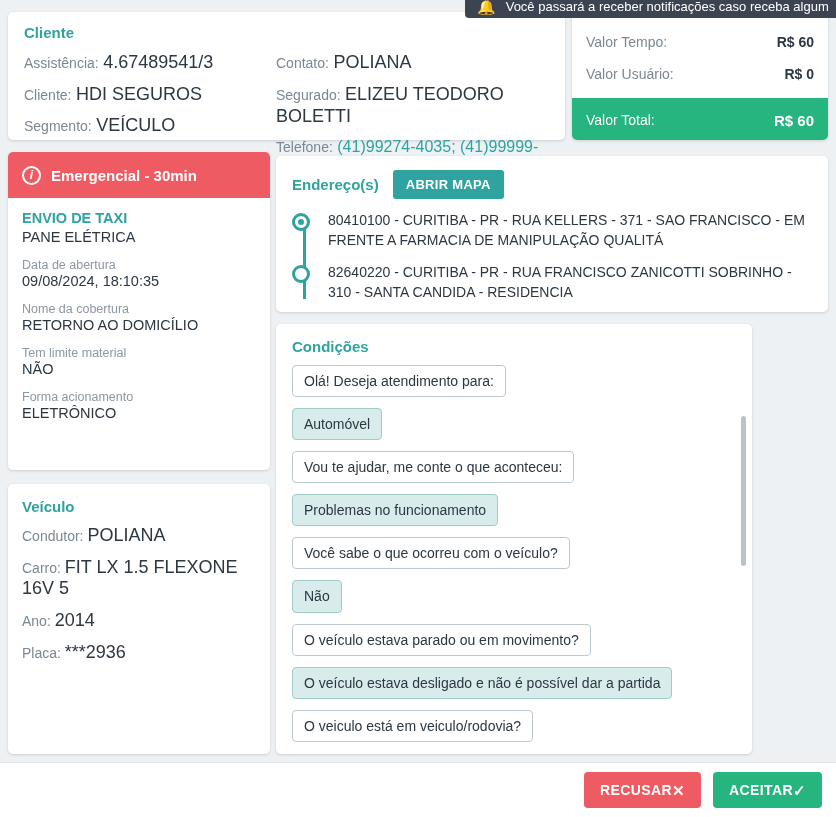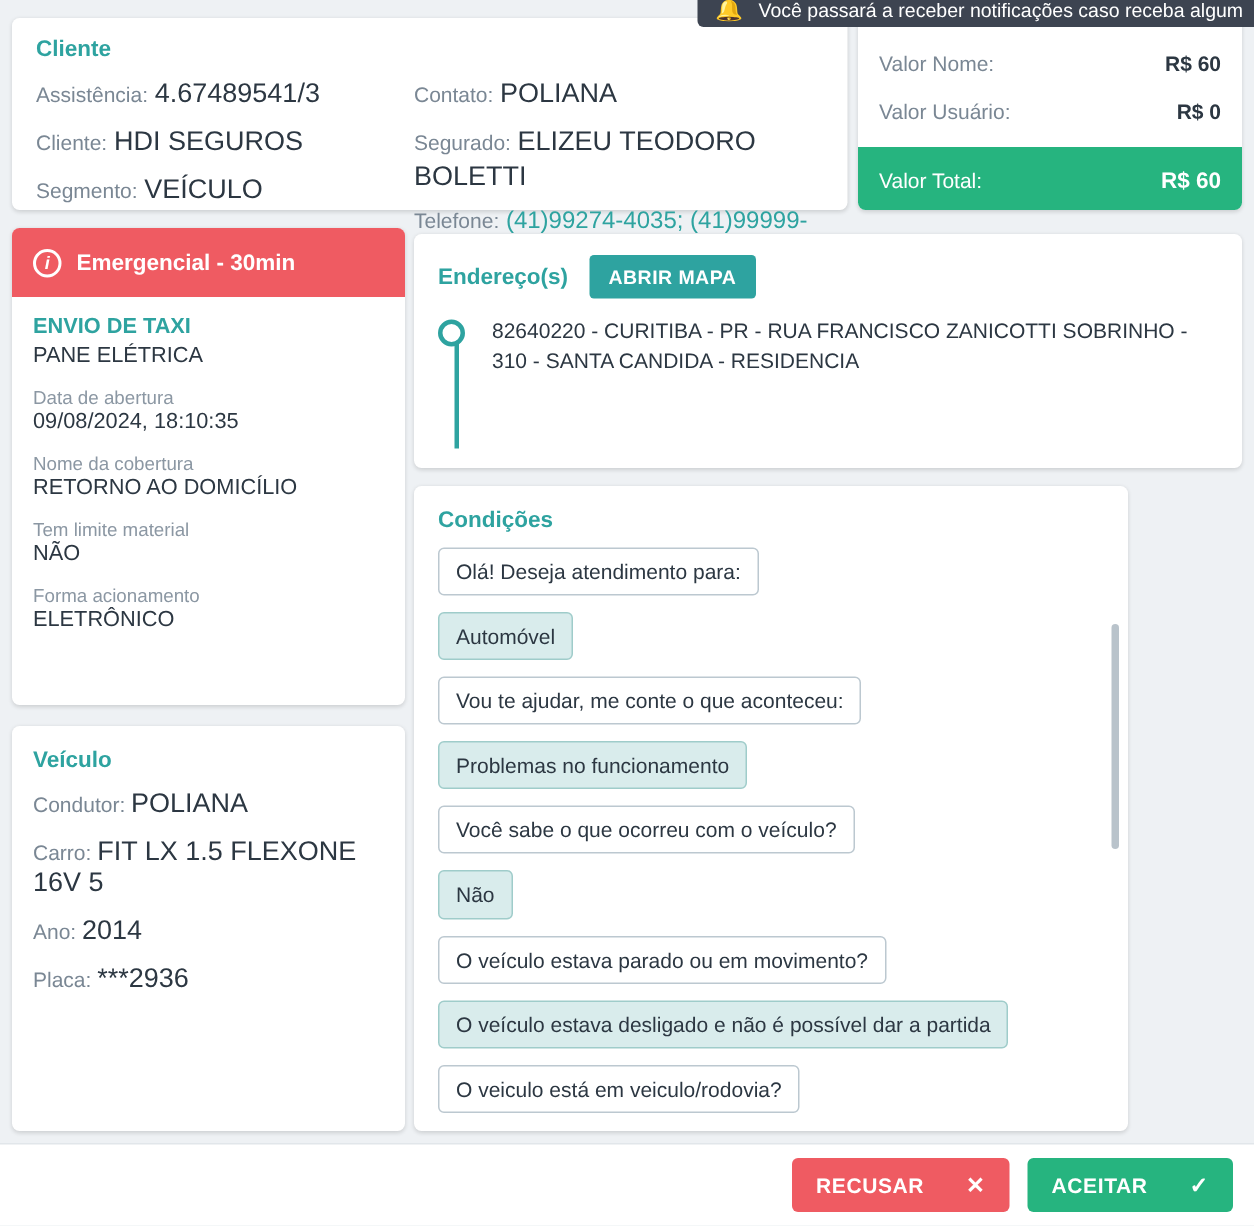--- a/index.html
+++ b/index.html
@@ -230,21 +230,21 @@
   .act-btn {
     border: none;
     border-radius: 4px;
     color: #fff;
     font-size: 14px;
     font-weight: bold;
     letter-spacing: .4px;
     padding: 10px 16px;
     display: inline-flex;
     align-items: center;
-    gap: 28px;
+    gap: 0;
     cursor: pointer;
     font-family: "Liberation Sans", sans-serif;
   }
   #refuse-button { background: #ef5b62; }
   #accept-button { background: #26b47f; }
   .act-ico { font-size: 15px; line-height: 1; }
 </style>
 </head>
 <body>
 
@@ -285,21 +285,21 @@
           <span class="lbl">Telefone:</span>
           <a class="link" href="#">(41)99274-4035; (41)99999-6581</a>
         </div>
       </div>
     </div>
   </div>
 
   <div class="card" id="values-card">
     <div style="height:34px"></div>
     <div class="value-row">
-      <span class="vlbl">Valor Nome:</span>
+      <span class="vlbl">Valor Tempo:</span>
       <span class="vval">R$ 60</span>
     </div>
     <div class="value-row">
       <span class="vlbl">Valor Usuário:</span>
       <span class="vval">R$ 0</span>
     </div>
     <div class="value-row" id="total-row">
       <span class="vlbl">Valor Total:</span>
       <span class="vval">R$ 60</span>
     </div>
@@ -356,20 +356,24 @@
     </div>
   </div>
 
   <div class="card" id="address-card">
     <div class="addr-head">
       <div class="card-title">Endereço(s)</div>
       <button class="map-btn">ABRIR MAPA</button>
     </div>
     <div class="addr-list">
       <div class="addr-line"></div>
+      <div class="addr-item">
+        <span class="addr-dot filled"></span>
+        <div class="addr-text">80410100 - CURITIBA - PR - RUA KELLERS - 371 - SAO FRANCISCO - EM FRENTE A FARMACIA DE MANIPULAÇÃO QUALITÁ</div>
+      </div>
       <div class="addr-item">
         <span class="addr-dot"></span>
         <div class="addr-text">82640220 - CURITIBA - PR - RUA FRANCISCO ZANICOTTI SOBRINHO - 310 - SANTA CANDIDA - RESIDENCIA</div>
       </div>
     </div>
   </div>
 
   <div class="card" id="conditions-card">
     <div class="card-title">Condições</div>
 

